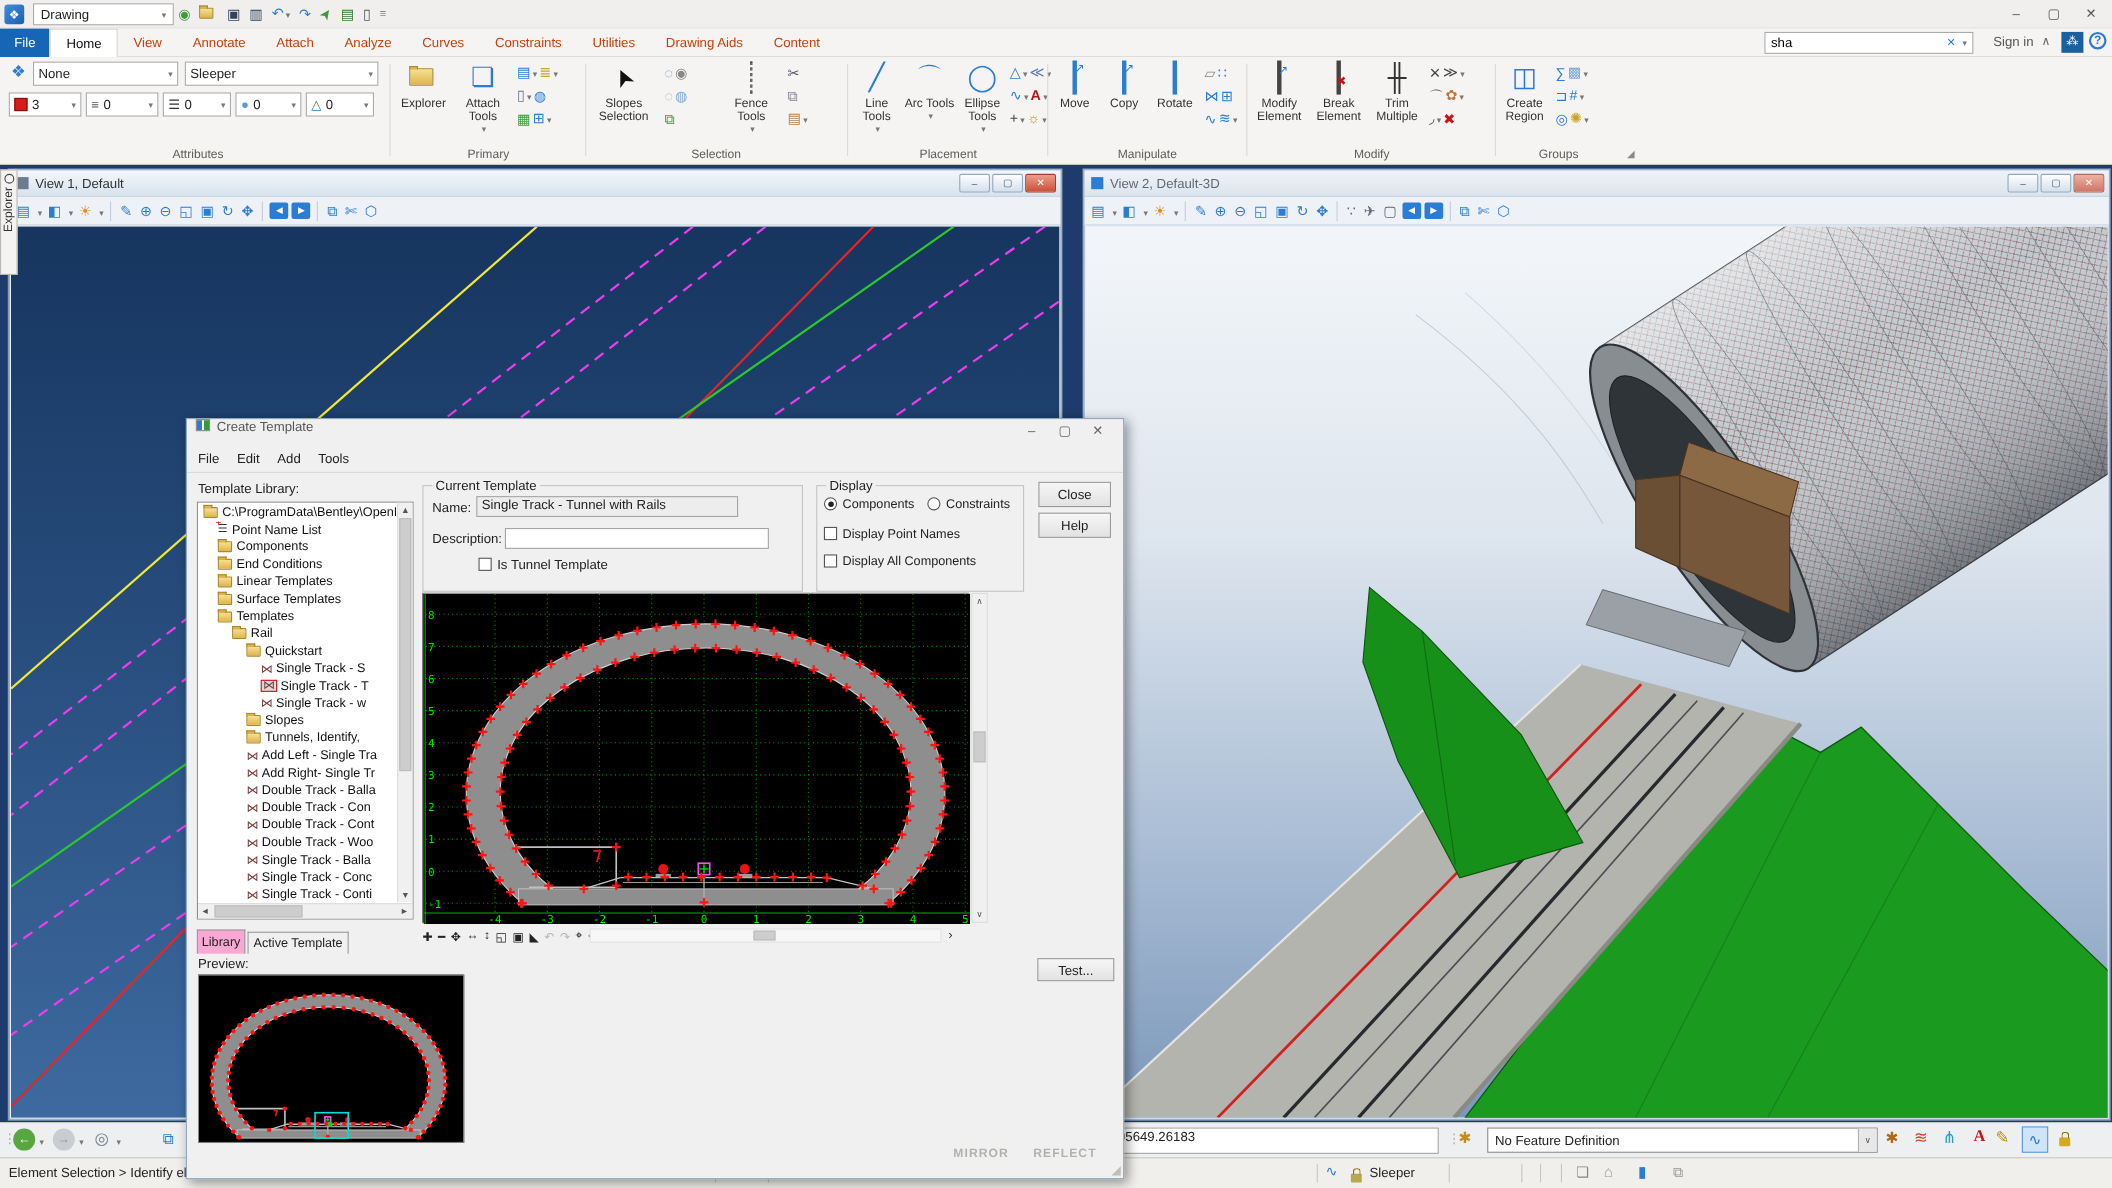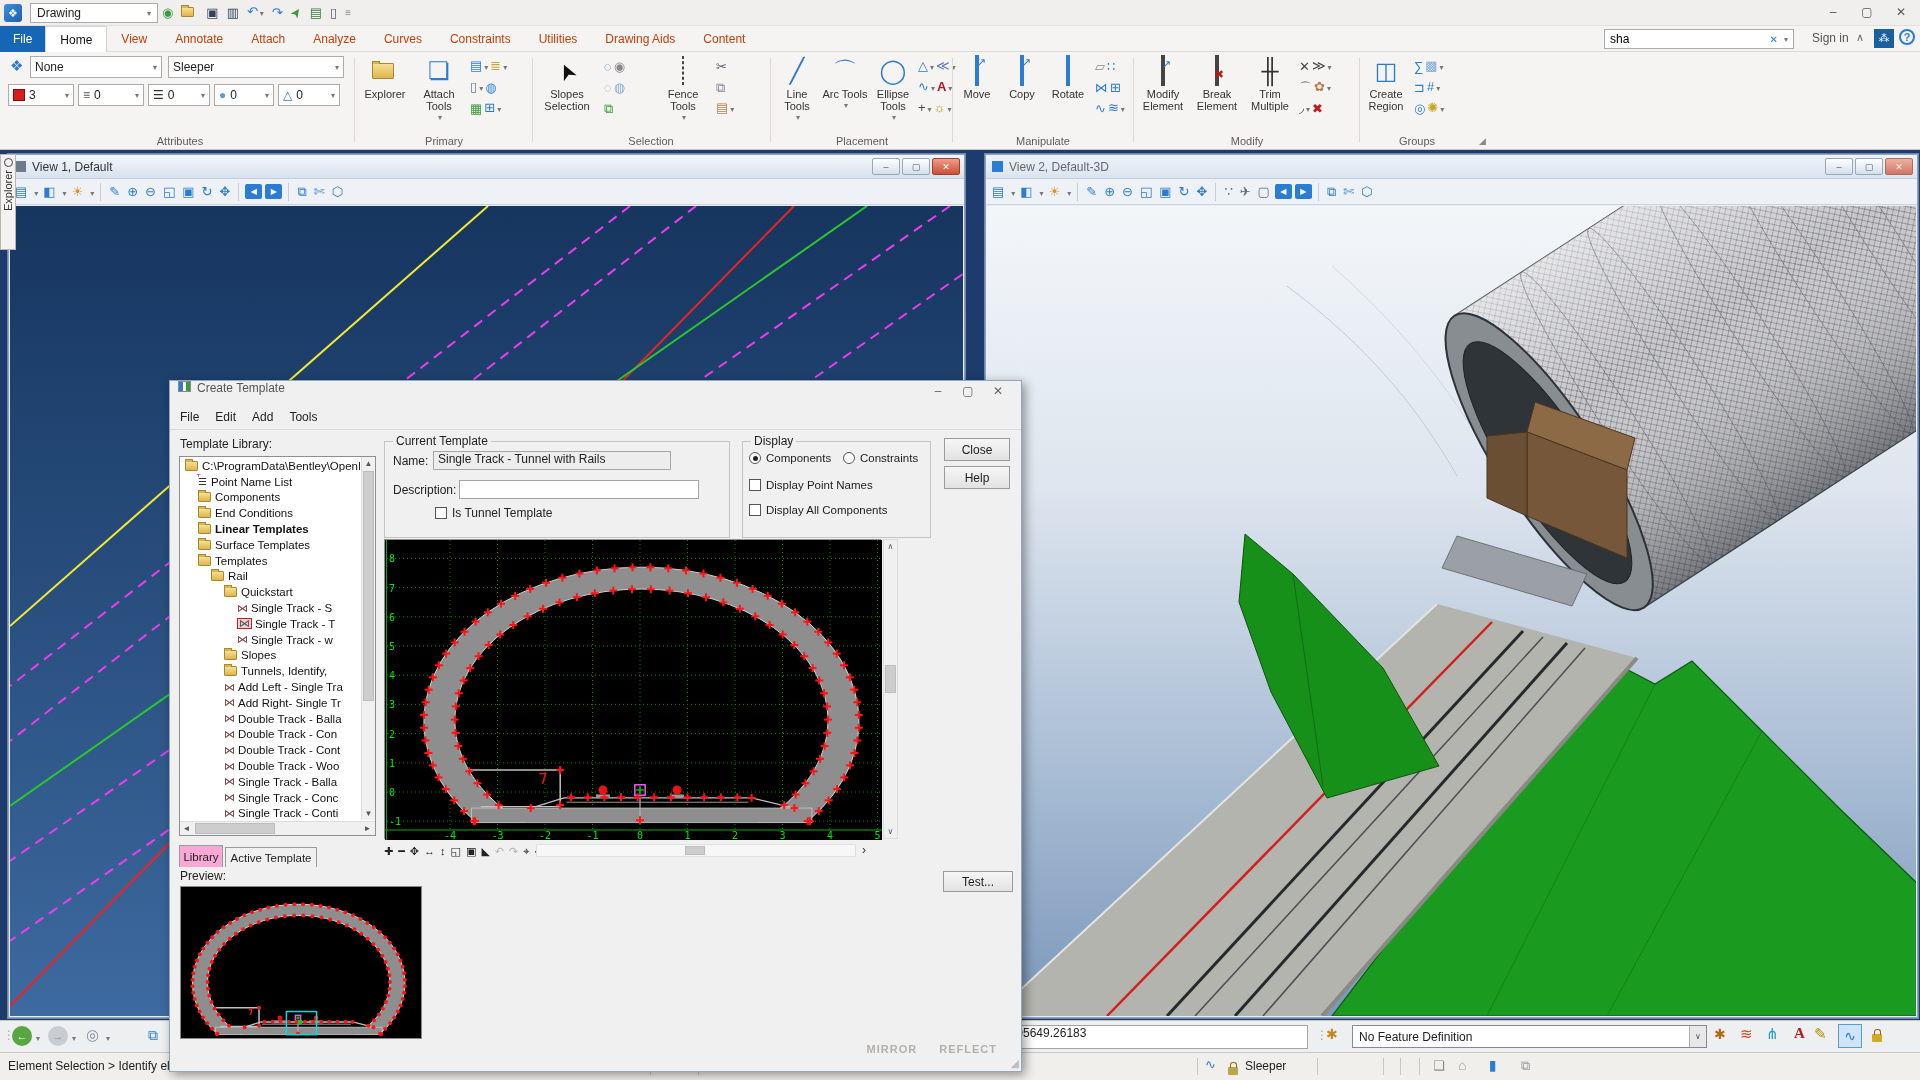--- a/index.html
+++ b/index.html
@@ -544,21 +544,21 @@
           <span>Point Name List</span>
         </div>
         <div class="trow" style="padding-left: 17px;">
           <span class="fold"></span>
           <span>Components</span>
         </div>
         <div class="trow" style="padding-left: 17px;">
           <span class="fold"></span>
           <span>End Conditions</span>
         </div>
-        <div class="trow" style="padding-left: 17px; font-weight: bold;">
+        <div class="trow" style="padding-left: 17px;">
           <span class="fold"></span>
           <span>Linear Templates</span>
         </div>
         <div class="trow" style="padding-left: 17px;">
           <span class="fold"></span>
           <span>Surface Templates</span>
         </div>
         <div class="trow" style="padding-left: 17px;">
           <span class="fold"></span>
           <span>Templates</span>

